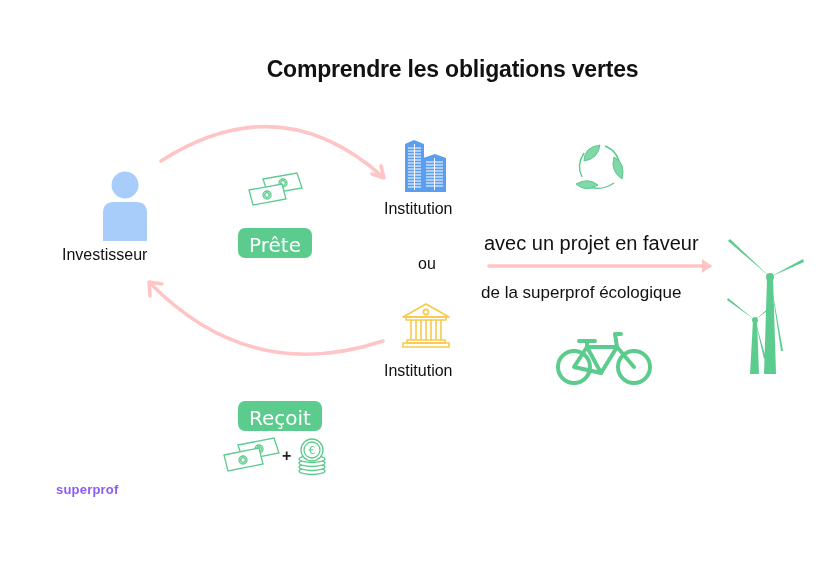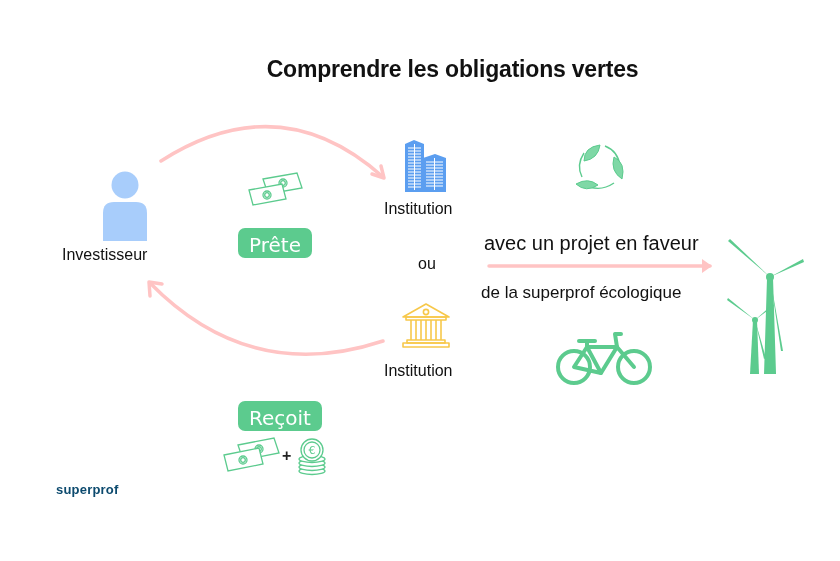--- a/index.html
+++ b/index.html
@@ -2,21 +2,21 @@
 <html><head>
   <meta charset="utf-8">
   <style>
     * { margin: 0; padding: 0; box-sizing: border-box; }
     html, body { width: 840px; height: 561px; background: #ffffff; overflow: hidden; }
     body { position: relative; font-family: "Liberation Sans", "DejaVu Sans", sans-serif; color: #111111; }
     .abs { position: absolute; }
     .title { left: 0; width: 905px; top: 56px; text-align: center; font-size: 23px; font-weight: bold; letter-spacing: -0.2px; color: #111; }
     .label { font-size: 16px; color: #111; white-space: nowrap; }
     .pill { background: #5ccb8e; color: #ffffff; border-radius: 7px; font-size: 20px; text-align: center; line-height: 34px; height: 30px; font-family: "DejaVu Sans", sans-serif; font-weight: normal; }
-    .brand { font-size: 13px; font-weight: bold; color: #0c4a6e; letter-spacing: 0.2px; }
+    .brand { font-size: 13px; font-weight: bold; color: #8b5cf6; letter-spacing: 0.2px; }
     svg { position: absolute; overflow: visible; }
   </style>
 </head>
 <body>
 
 <div class="abs title">Comprendre les obligations vertes</div>
 
 <svg style="left:0;top:0;" width="840" height="561">
   <path d="M 161 161 Q 280 85 383 177" fill="none" stroke="#ffc4c4" stroke-width="3.5" stroke-linecap="round"></path>
   <path d="M 372 174 L 384 178 L 381 166" fill="none" stroke="#ffc4c4" stroke-width="3.5" stroke-linecap="round" stroke-linejoin="round"></path>

